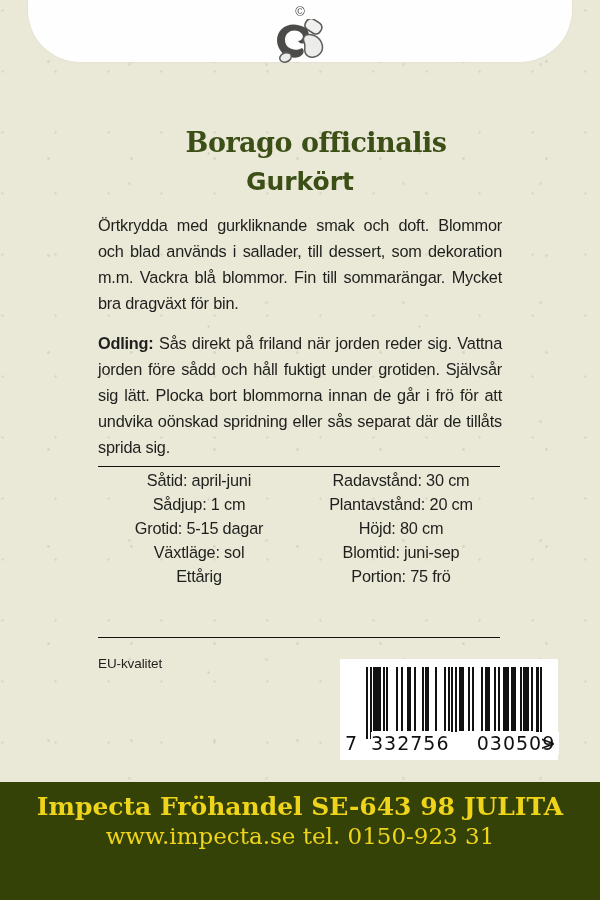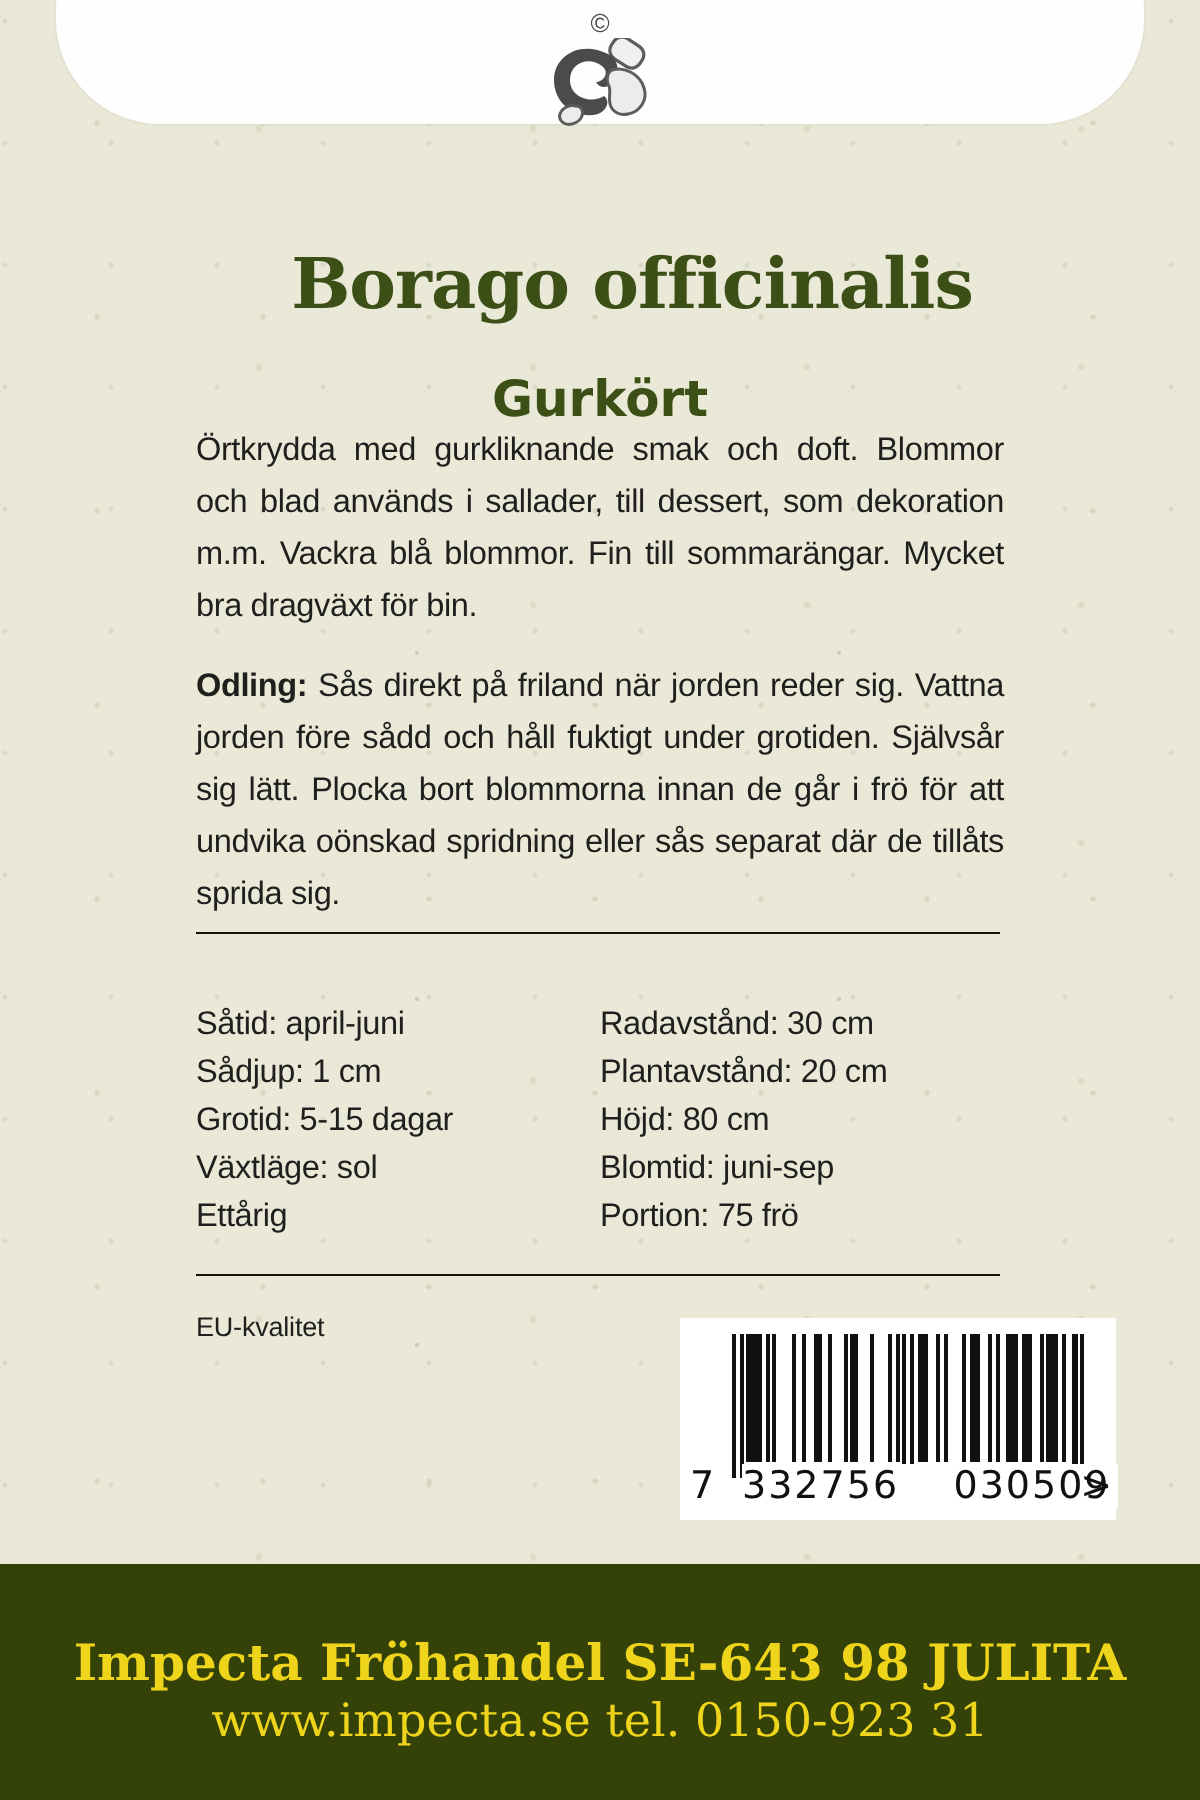--- a/index.html
+++ b/index.html
@@ -21,56 +21,56 @@
     position:absolute;left:28px;right:28px;top:-34px;height:96px;
     background:#fefefe;border-radius:38px 38px 52px 52px;
     box-shadow:0 0 2px rgba(0,0,0,.08);
   }
   .logo-wrap{position:absolute;left:50%;top:40px;transform:translateX(-50%);
     display:flex;flex-direction:column;align-items:center;}
   .copyright{font-size:13px;color:#4c4c4a;line-height:12px;margin-bottom:1px;}
   
   .title{
     position:absolute;left:0;right:0;top:124px;text-align:center;
-    font-family:"DejaVu Serif",serif;font-weight:700;font-size:35px;line-height:38px;
+    font-family:"DejaVu Serif",serif;font-weight:700;font-size:27px;line-height:38px;
     color:var(--title-green,#3b4f16);letter-spacing:-.5px;padding-left:32px;
   }
   .subtitle{
-    position:absolute;left:0;right:0;top:185px;text-align:center;
+    position:absolute;left:0;right:0;top:167px;text-align:center;
     font-family:"DejaVu Sans",sans-serif;font-weight:700;font-size:25px;
     color:var(--title-green,#3b4f16);
   }
   .body-text{
     position:absolute;left:98px;width:404px;margin:0;
     font-size:16.3px;line-height:26px;text-align:justify;letter-spacing:-.2px;
   }
   .desc{top:212px;}
   .odling{top:330px;}
   .odling .lead{font-weight:700;}
   .rule{position:absolute;left:98px;width:402px;border-top:1.8px solid #14140f;}
   .rule1{top:466px;}
   .rule2{top:637px;}
-  .facts{position:absolute;left:98px;top:500px;width:404px;display:flex;}
+  .facts{position:absolute;left:98px;top:468px;width:404px;display:flex;text-align:center;}
   .facts-col{width:202px;font-size:16.3px;line-height:24px;letter-spacing:-.2px;}
   .germ{position:absolute;left:98px;top:653px;font-size:13.5px;line-height:21px;letter-spacing:-.1px;}
   
   .barcode-box{position:absolute;left:340px;top:659px;width:218px;height:101px;background:#fff;}
   .bars{position:absolute;left:26px;top:8px;width:176px;height:72px;}
   .bar{position:absolute;top:0;height:64px;background:#111;}
   .bar.guard{height:72px;}
   .bc-num{position:absolute;top:72px;left:0;right:0;height:26px;
     font-family:"DejaVu Sans",sans-serif;font-size:19px;color:#111;}
   .bc-num .lead{position:absolute;left:5px;top:1px;}
   .bc-num .grp1{position:absolute;left:31px;width:86px;top:1px;background:#fff;letter-spacing:1px;}
   .bc-num .grp2{position:absolute;left:119px;width:86px;top:1px;text-align:center;background:#fff;letter-spacing:1px;margin-left:14px;}
   .bc-num .arrow{position:absolute;right:2px;top:1px;}
   
   .footer{position:absolute;left:0;right:0;top:782px;height:118px;
     background:var(--footer-green,#344107);text-align:center;color:var(--footer-yellow,#eed41a);}
-  .footer-line1{margin-top:35px;font-family:"DejaVu Serif",serif;font-weight:700;font-size:25px;line-height:30px;}
+  .footer-line1{margin-top:10px;font-family:"DejaVu Serif",serif;font-weight:700;font-size:25px;line-height:30px;}
   .footer-line2{font-family:"DejaVu Serif",serif;font-weight:400;font-size:23px;line-height:29px;}
 </style>
 </head>
 <body>
 
 <div class="packet">
 
   <div class="flap">
     <div class="logo-wrap">
       <div class="copyright">©</div>

